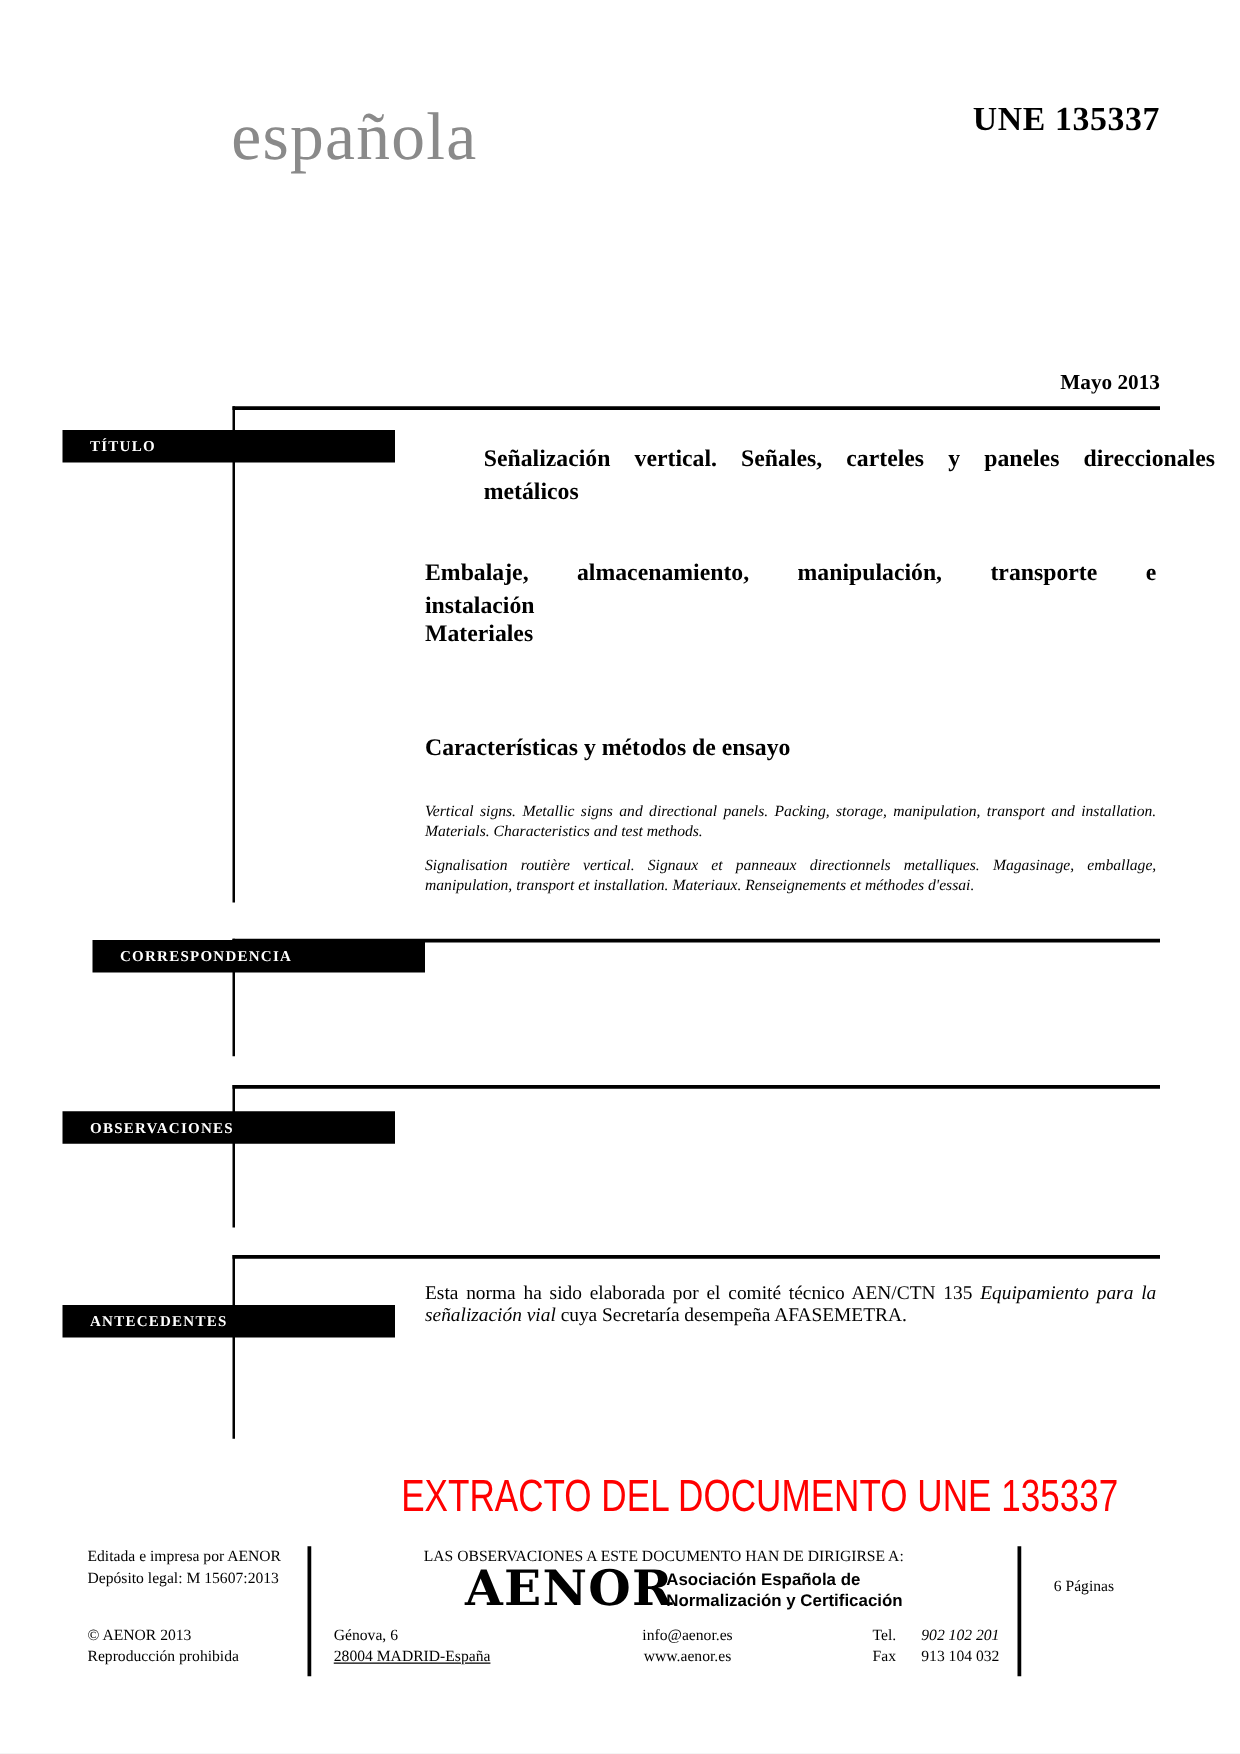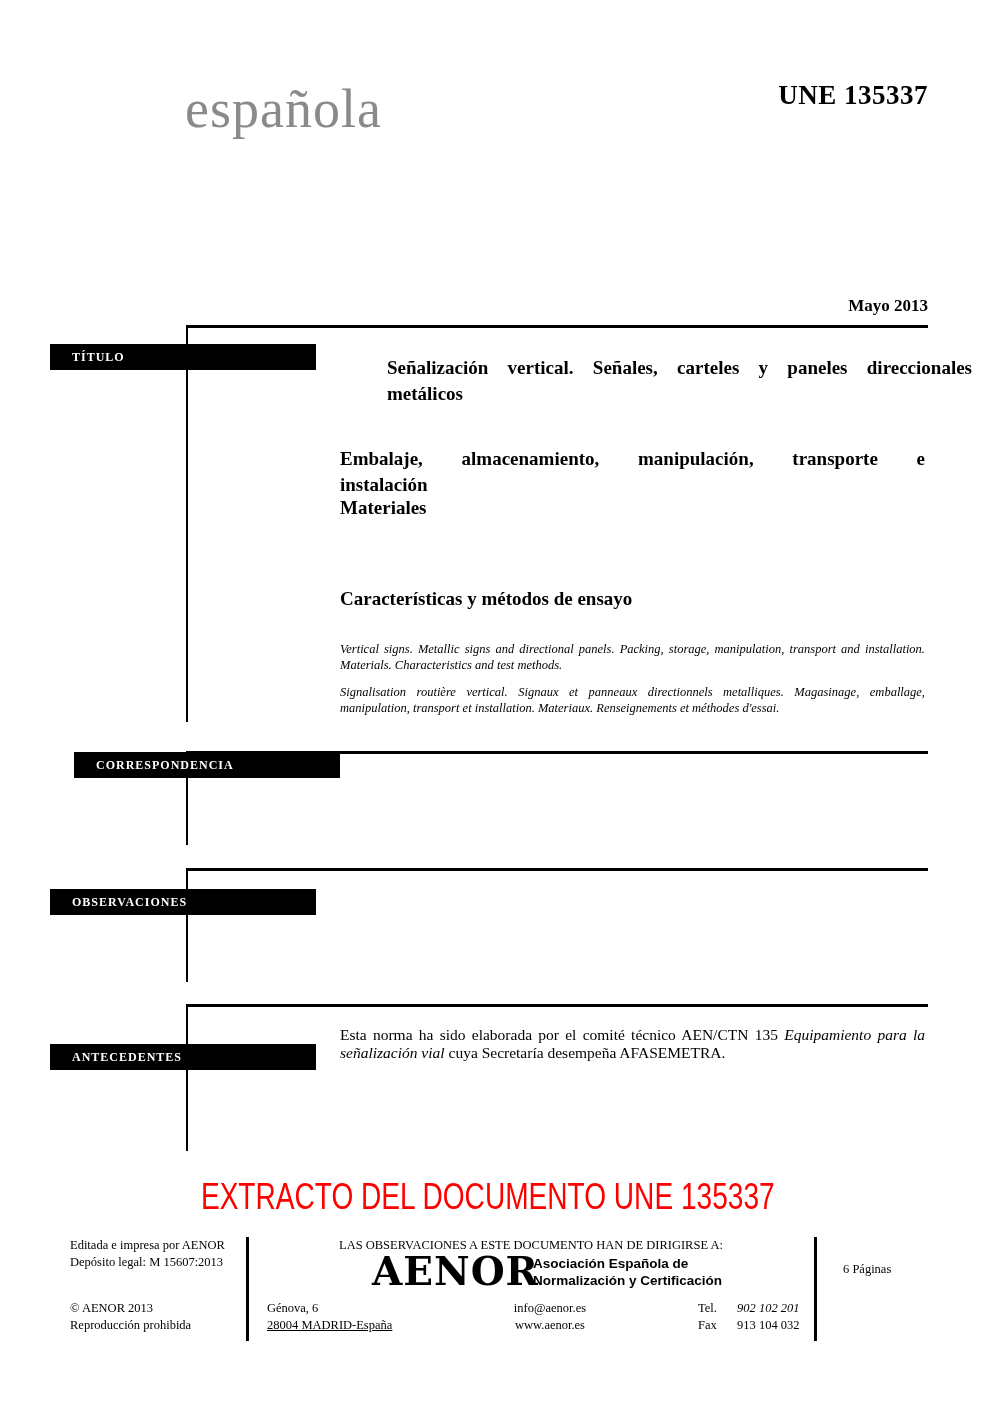--- a/index.html
+++ b/index.html
@@ -64,21 +64,21 @@
   
   .ant-text {
     top: 1026px;
     font-size: 15.5px; line-height: 18px; text-align: justify;
   }
   .ant-text .it { font-style: italic; }
 
   
   .extracto {
     position: absolute; left: 0; right: 16px; top: 1176px;
-    text-align: center;
+    text-align: right;
   }
   .extracto span {
     display: inline-block;
     font-family: "Liberation Sans", sans-serif;
     font-size: 36px; color: #ff0000;
     transform: scaleX(0.78); transform-origin: center;
     white-space: nowrap;
   }
 
   

